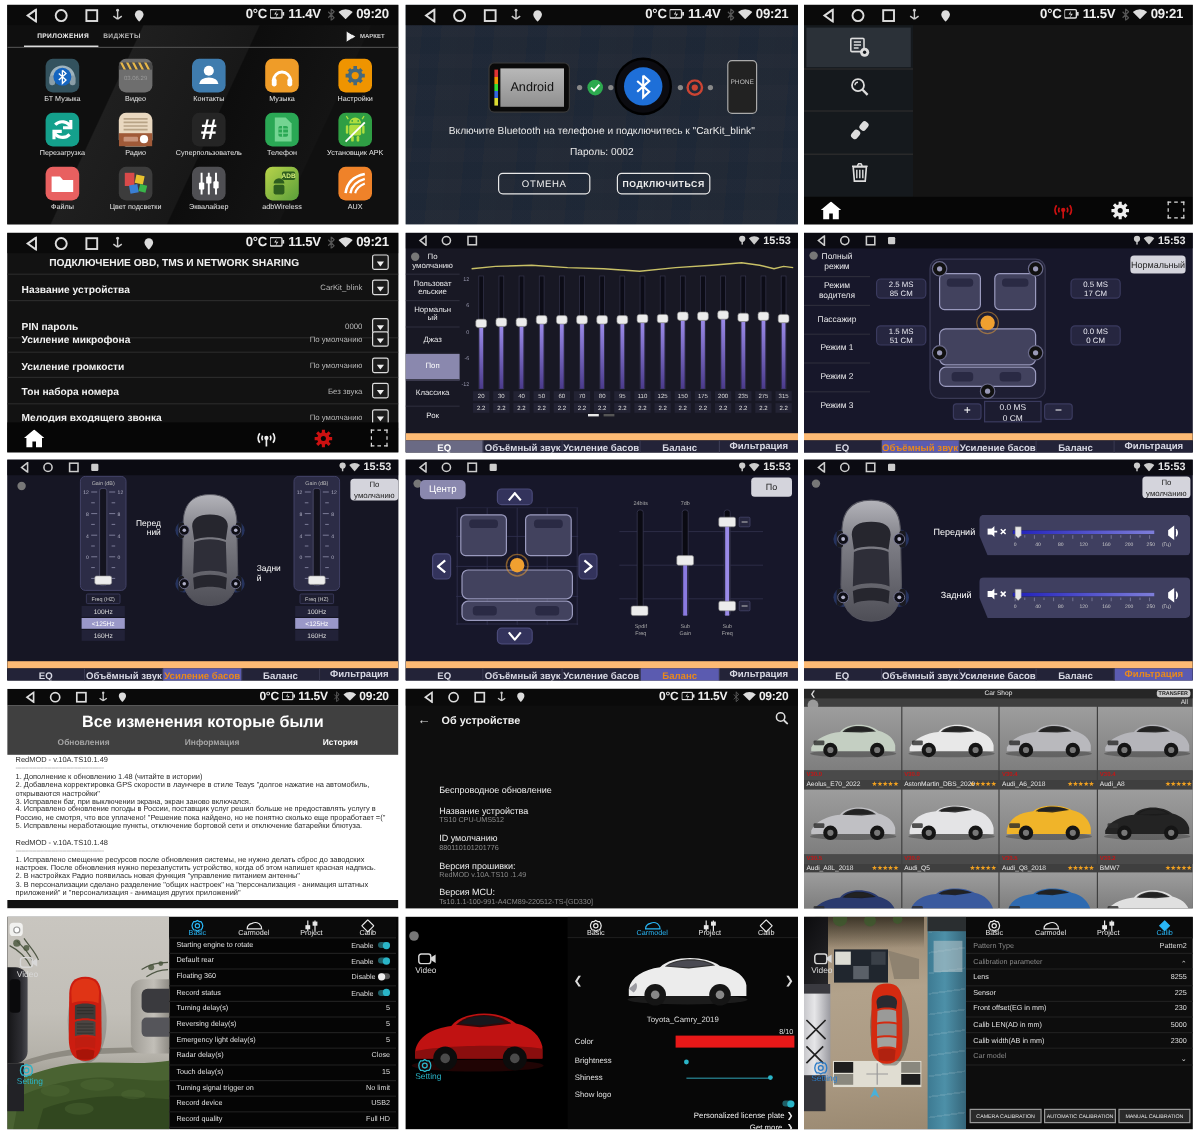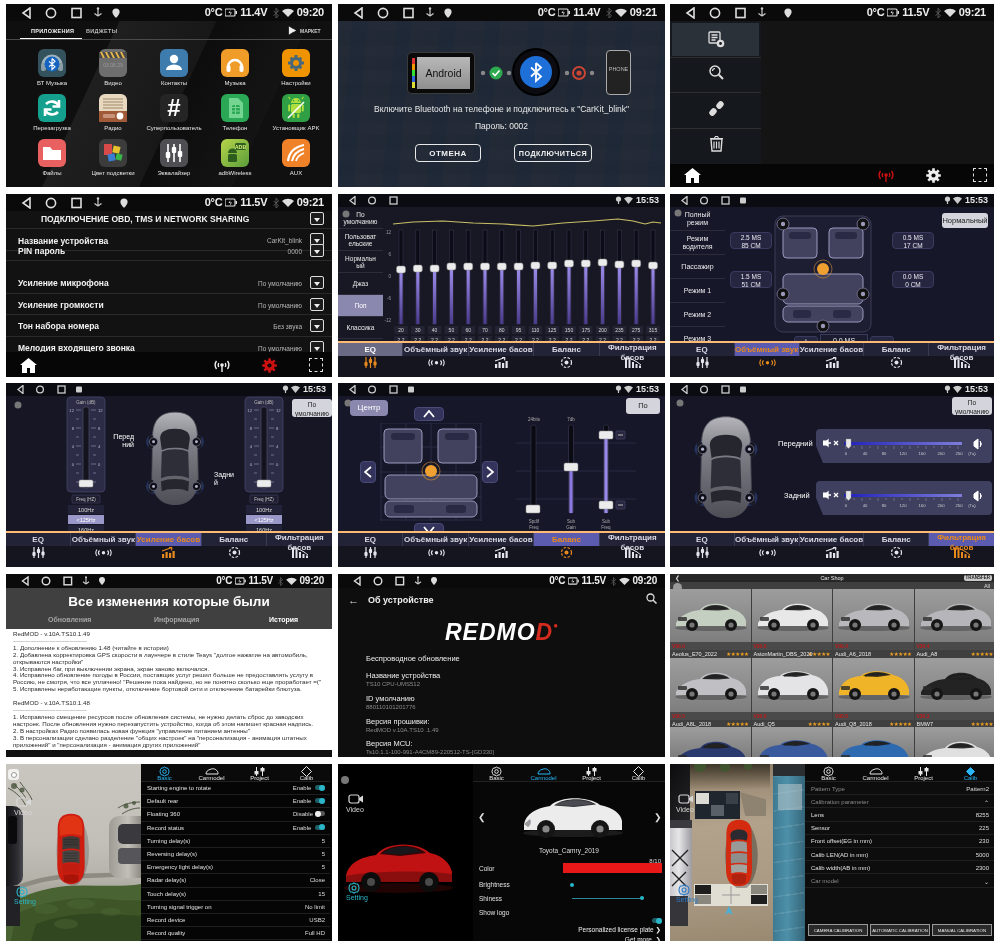--- a/index.html
+++ b/index.html
@@ -2,21 +2,21 @@
 <html><head><meta charset="utf-8"><style>
 html,body{margin:0;padding:0;width:1000px;height:948px;background:#fff;font-family:"Liberation Sans",sans-serif;}
 *{box-sizing:border-box;}
 .cell{position:absolute;overflow:hidden;background:#0d0d0d;}
 .sbar{position:absolute;left:0;top:0;width:100%;height:17px;background:#0a0a0a;color:#fff;}
 .sbar .rt{position:absolute;top:1.5px;right:8px;font-size:11px;font-weight:bold;color:#efefef;letter-spacing:-.2px;}
 .abs{position:absolute;}
 svg{display:block;}
 .sb2{position:absolute;left:0;top:0;width:100%;height:13px;background:#0b0b12;}
 .sb2 .rt2{position:absolute;top:1px;right:6px;font-size:9px;font-weight:bold;color:#e6e6e6;}
-.atabs{position:absolute;left:0;bottom:0;width:100%;height:36px;border-top:2px solid #fdba74;background:#15151f;}
+.atabs{position:absolute;left:0;bottom:0;width:100%;height:16px;border-top:6px solid #fdba74;background:#15151f;}
 .atx{position:absolute;top:0;height:13px;width:20%;text-align:center;font-size:8px;font-weight:bold;color:#d8d9e4;line-height:13px;border-right:1px solid #3a3a52;white-space:nowrap;background:#232338;}
 .aic{position:absolute;top:13px;height:13px;width:20%;}
 </style></head><body>
 
 <div class="cell" id="c1" style="left:6px;top:4px;width:326px;height:183px;background:#131313;">
 <div class="abs" style="left:0;top:17px;width:326px;height:166px;background:linear-gradient(115deg,#0f0f0f 28%,#1f1f1f 28.3%,#181818 52%,#0d0d0d 52.3%,#141414 75%,#101010 75.3%);"></div>
 <div class="sbar">
  <svg class="abs" style="left:14px;top:3px;" width="120" height="12" viewBox="0 0 120 12">
   <path d="M10 1 L3 6 L10 11 Z" fill="none" stroke="#ddd" stroke-width="1.6"></path>
   <circle cx="31" cy="6" r="4.6" fill="none" stroke="#ddd" stroke-width="1.6"></circle>
@@ -238,21 +238,21 @@
         <circle cx="5" cy="7" r="2.2" fill="#888"></circle>
         <circle cx="17" cy="7" r="6" fill="none" stroke="#c43" stroke-width="2"></circle>
         <circle cx="17" cy="7" r="2.6" fill="#c43"></circle>
         <circle cx="30" cy="7" r="2.2" fill="#888"></circle>
       </svg>
 
 <div class="abs" style="left:268px;top:46px;width:25px;height:45px;background:#222;border:1.5px solid #aaa;border-radius:4px;"></div>
 <div class="abs" style="left:270px;top:62px;width:21px;height:8px;font-size:5.5px;color:#bbb;text-align:center;">PHONE</div>
 <div class="abs" style="left:0;top:100px;width:327px;text-align:center;font-size:8.5px;color:#e8e8e8;">Включите Bluetooth на телефоне и подключитесь к "CarKit_blink"</div>
 <div class="abs" style="left:0;top:117px;width:327px;text-align:center;font-size:8.5px;color:#e8e8e8;">Пароль: 0002</div>
-<div class="abs" style="left:77px;top:140px;width:66px;height:18px;border:1.5px solid #e8e8e8;border-radius:4px;color:#f0f0f0;font-size:8px;font-weight:bold;display:flex;align-items:center;justify-content:center;letter-spacing:.5px;text-align:center;">ОТМЕНА</div>
+<div class="abs" style="left:77px;top:140px;width:77px;height:18px;border:1.5px solid #e8e8e8;border-radius:4px;color:#f0f0f0;font-size:8px;font-weight:normal;display:flex;align-items:center;justify-content:center;letter-spacing:.5px;text-align:center;">ОТМЕНА</div>
 <div class="abs" style="left:176px;top:140px;width:78px;height:18px;border:1.5px solid #e8e8e8;border-radius:4px;color:#f0f0f0;font-size:7.2px;font-weight:bold;display:flex;align-items:center;justify-content:center;letter-spacing:.5px;">ПОДКЛЮЧИТЬСЯ</div>
 </circle></div>
 
 <div class="cell" id="c3" style="left:670px;top:4px;width:324px;height:183px;background:#161616;">
 <div class="sbar">
  <svg class="abs" style="left:14px;top:3px;" width="120" height="12" viewBox="0 0 120 12">
   <path d="M10 1 L3 6 L10 11 Z" fill="none" stroke="#ddd" stroke-width="1.6"></path>
   <circle cx="31" cy="6" r="4.6" fill="none" stroke="#ddd" stroke-width="1.6"></circle>
   <rect x="52" y="1.5" width="9" height="9" fill="none" stroke="#ddd" stroke-width="1.6"></rect>
   <path d="M78 1 v8 M78 9 l-3.5-2.5 M78 9 l3.5-2.5" stroke="#ccc" stroke-width="1.2" fill="none"></path>
@@ -348,21 +348,21 @@
 .dd:after{content:"";position:absolute;left:3.2px;top:4.5px;border-left:3.5px solid transparent;border-right:3.5px solid transparent;border-top:4.5px solid #eee;}</style>
 <div class="r4" style="top:15px;height:20px;">
       <div class="lb" style="top:5px;padding-left:23px;">ПОДКЛЮЧЕНИЕ OBD, TMS И NETWORK SHARING</div>
       <div class="dd" style="top:3px;"></div>
     </div>
 <div class="r4" style="top:35px;height:22px;">
       <div class="lb" style="top:7px;">Название устройства</div>
       <div class="vl" style="top:8px;">CarKit_blink</div>
       <div class="dd" style="top:4px;"></div>
     </div>
-<div class="r4" style="top:46px;height:21px;text-align:center;">
+<div class="r4" style="top:67px;height:21px;text-align:center;">
       <div class="lb">PIN пароль</div>
       <div class="vl" style="top:8px;">0000</div>
       <div class="dd" style="top:4px;"></div>
     </div>
 <div class="r4" style="top:78px;height:22px;">
       <div class="lb">Усиление микрофона</div>
       <div class="vl" style="top:8px;">По умолчанию</div>
       <div class="dd" style="top:4px;"></div>
     </div>
 <div class="r4" style="top:100px;height:21px;">
@@ -1300,23 +1300,20 @@
         </svg>&nbsp;<svg width="11" height="8" viewBox="0 0 12 9" style="display:inline-block;vertical-align:-1px">
           <path d="M0 3 a9 9 0 0 1 12 0 L6 9 z" fill="#ddd"></path>
         </svg>&nbsp;09:20</div>
 </div>
 <div class="abs" style="left:10px;top:20px;color:#ddd;font-size:11px;">←</div>
 <div class="abs" style="left:30px;top:21px;color:#f0f0f0;font-size:9px;font-weight:bold;">Об устройстве</div>
 <svg class="abs" style="left:308px;top:19px;" width="11" height="11" viewBox="0 0 11 11">
       <circle cx="4.5" cy="4.5" r="3.5" fill="none" stroke="#ddd" stroke-width="1.3"></circle>
       <path d="M7.2 7.2 L10.5 10.5" stroke="#ddd" stroke-width="1.5"></path>
     </svg>
-<div class="abs" style="left:0;top:45px;width:327px;text-align:center;">
-<span style="font-size:23px;font-weight:bold;font-style:italic;color:#fff;letter-spacing:1px;">REDMO<span style="color:#d42b1e;">D</span></span><span style="color:#d42b1e;font-size:8px;font-weight:bold;vertical-align:12px;">●</span>
-</div>
 <svg class="abs" style="left:103px;top:62px;" width="18" height="10" viewBox="0 0 18 10">
       <path d="M0 10 L18 0 L18 10 z" fill="#d42b1e" opacity="0"></path>
     </svg>
 <style>.it11{position:absolute;left:28px;color:#ededed;font-size:7.5px;}.iv11{position:absolute;left:28px;color:#8a8a8a;font-size:6px;}</style>
 <div class="it11" style="top:80px;">Беспроводное обновление</div>
 <div class="it11" style="top:97px;">Название устройства</div>
 <div class="iv11" style="top:107px;">TS10 CPU-UMS512</div>
 <div class="it11" style="top:120px;">ID умолчанию</div>
 <div class="iv11" style="top:130px;">880110101201776</div>
 <div class="it11" style="top:143px;">Версия прошивки:</div>

